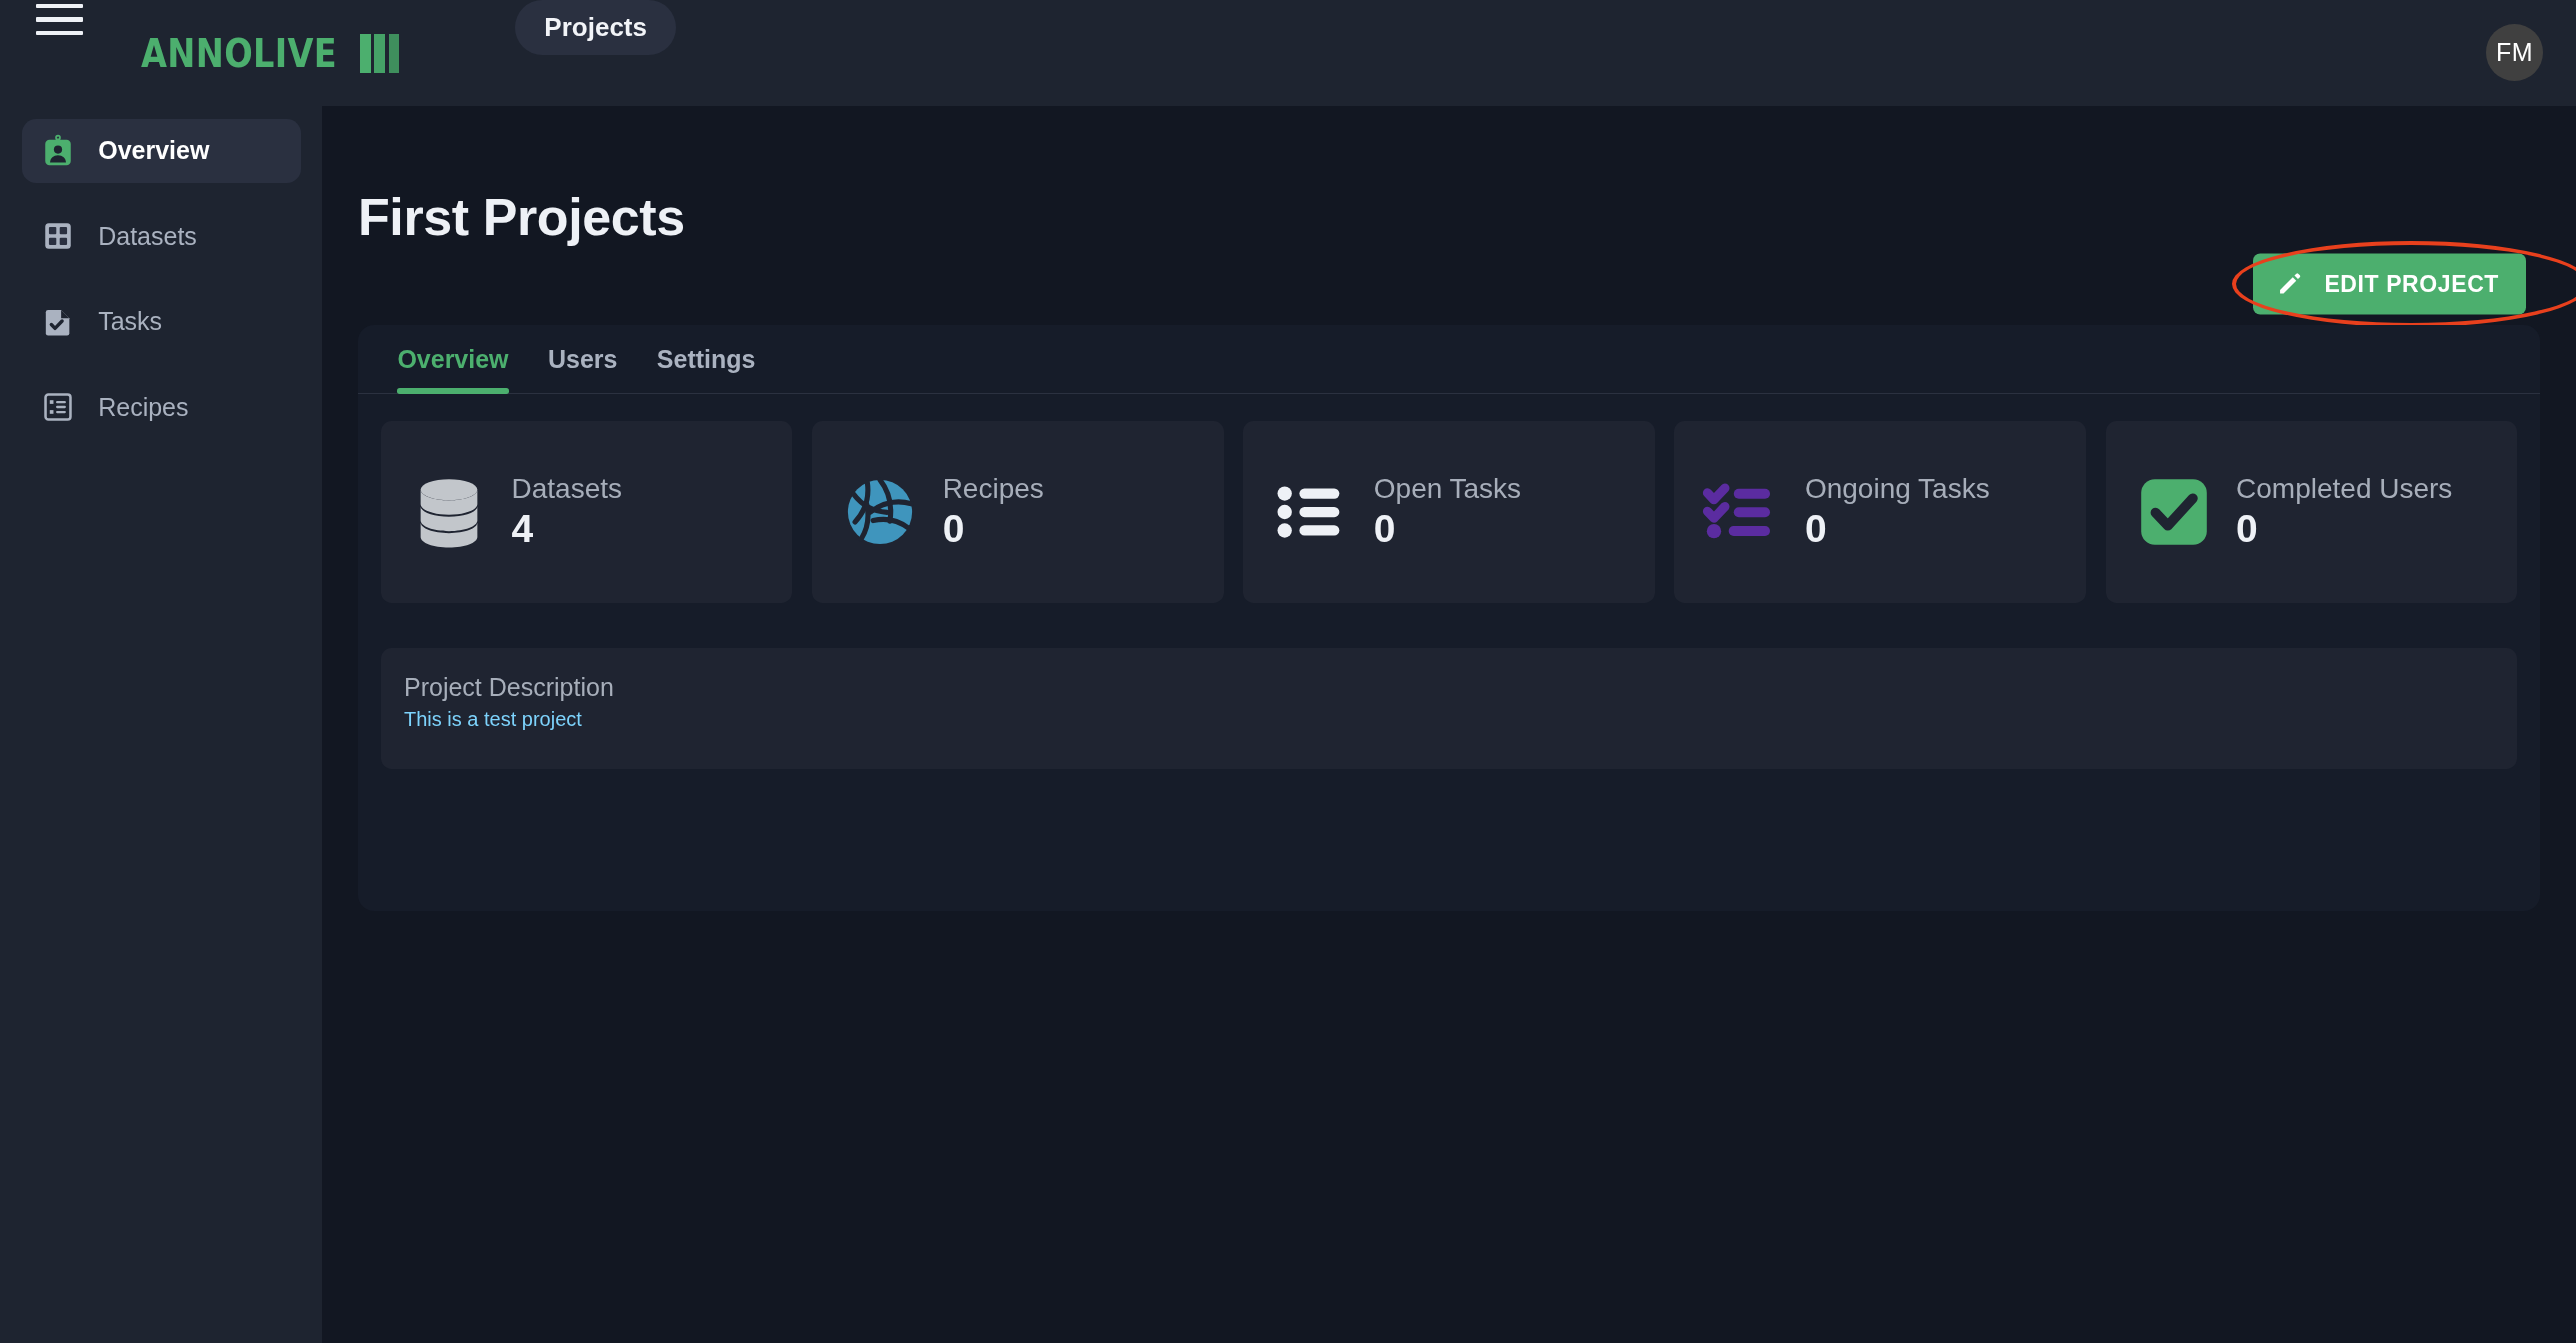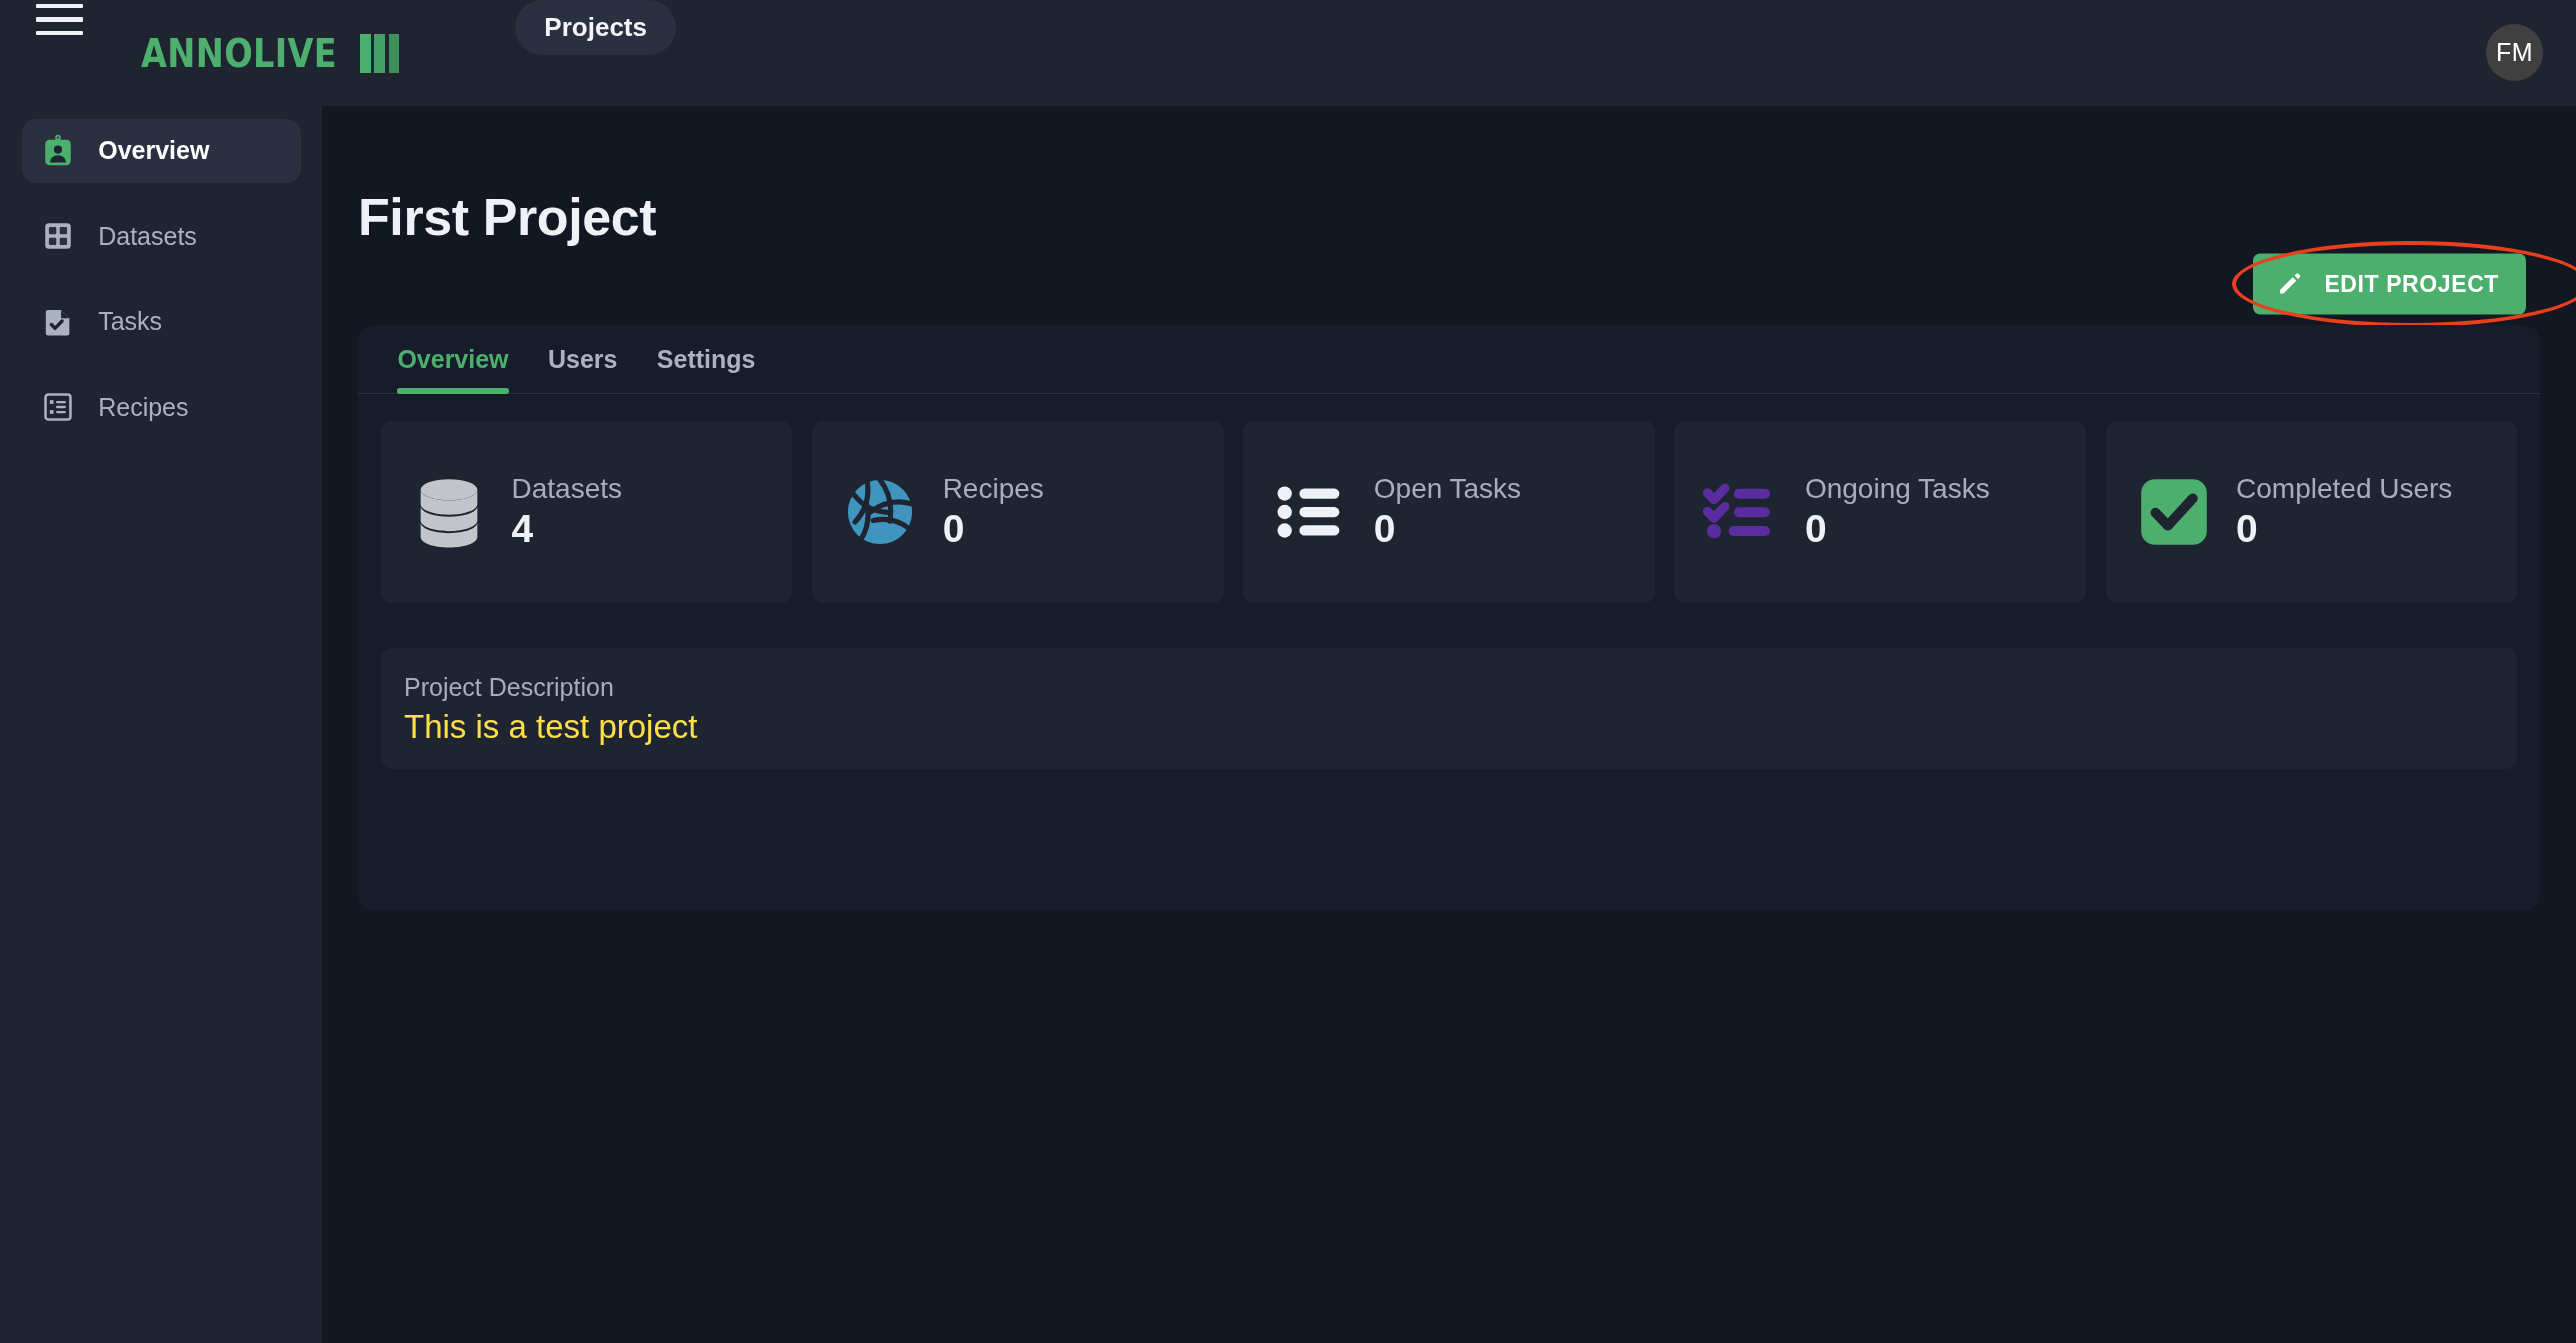--- a/index.html
+++ b/index.html
@@ -155,21 +155,21 @@
   .stat-label { font-size: 28px; color: #a7aeba; line-height: 1.15; }
   .stat-value { font-size: 39px; font-weight: 700; color: #eef1f6; margin-top: 1.8px; }
 
   .desc-card {
     position: absolute; left: 23px; top: 323px;
     width: 2136px; height: 121px;
     background: #1f2431; border-radius: 10.7px;
     padding: 25px 0 0 23px;
   }
   .desc-label { font-size: 25px; color: #a7aeba; }
-  .desc-value { font-size: 33px; color: #fde047; margin-top: 6.3px; }
+  .desc-value { font-size: 20px; color: #7dd3fc; margin-top: 6.3px; }
 </style>
 </head>
 <body>
 
 <div class="topbar">
   <div class="hamburger">
     <span></span>
     <span></span>
     <span></span>
   </div>
@@ -237,21 +237,21 @@
         <rect x="10.6" y="11.2" width="7" height="1.6" rx="0.8" fill="#aab2c0"></rect>
         <rect x="10.6" y="14.8" width="7" height="1.6" rx="0.8" fill="#aab2c0"></rect>
       </svg>
     </span>
     <span class="nav-label">Recipes</span>
   </div>
 </div>
 
 <div class="main">
 
-  <div class="page-title">First Project</div>
+  <div class="page-title">First Projects</div>
 
   <button class="edit-btn">
     <svg viewBox="0 0 24 24">
       <path d="M3.6 17.3L14.9 6l3.1 3.1L6.7 20.4H3.6z" fill="#ffffff"></path>
       <path d="M16.4 4.5l1.7-1.7a1.1 1.1 0 0 1 1.6 0l1.5 1.5a1.1 1.1 0 0 1 0 1.6l-1.7 1.7z" fill="#ffffff"></path>
     </svg>
     <span>EDIT PROJECT</span>
   </button>
 
   <div class="annot-ellipse"></div>

